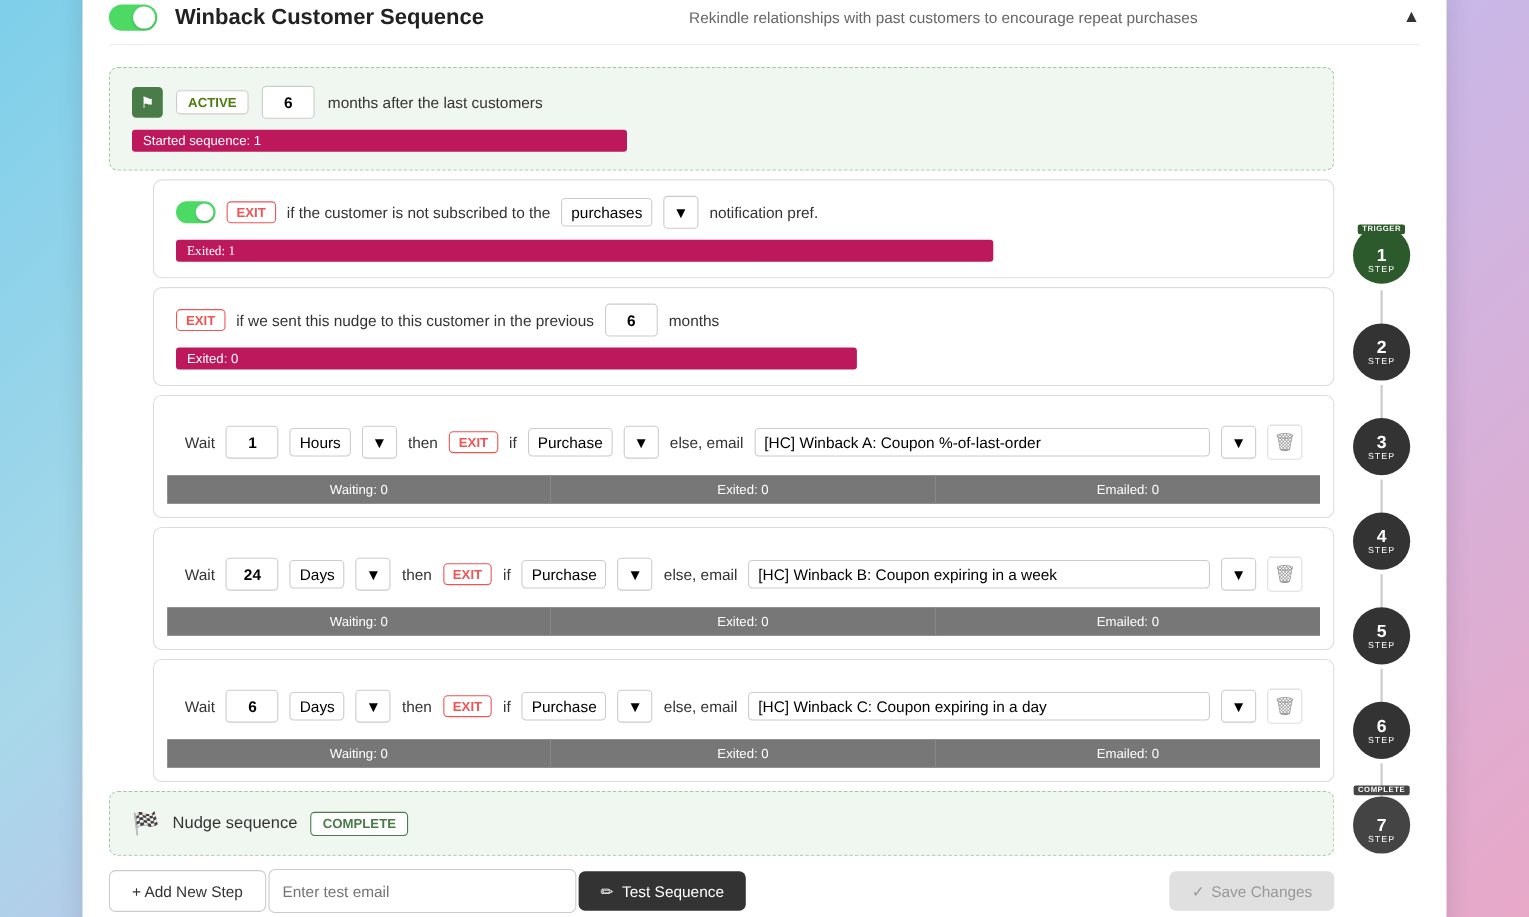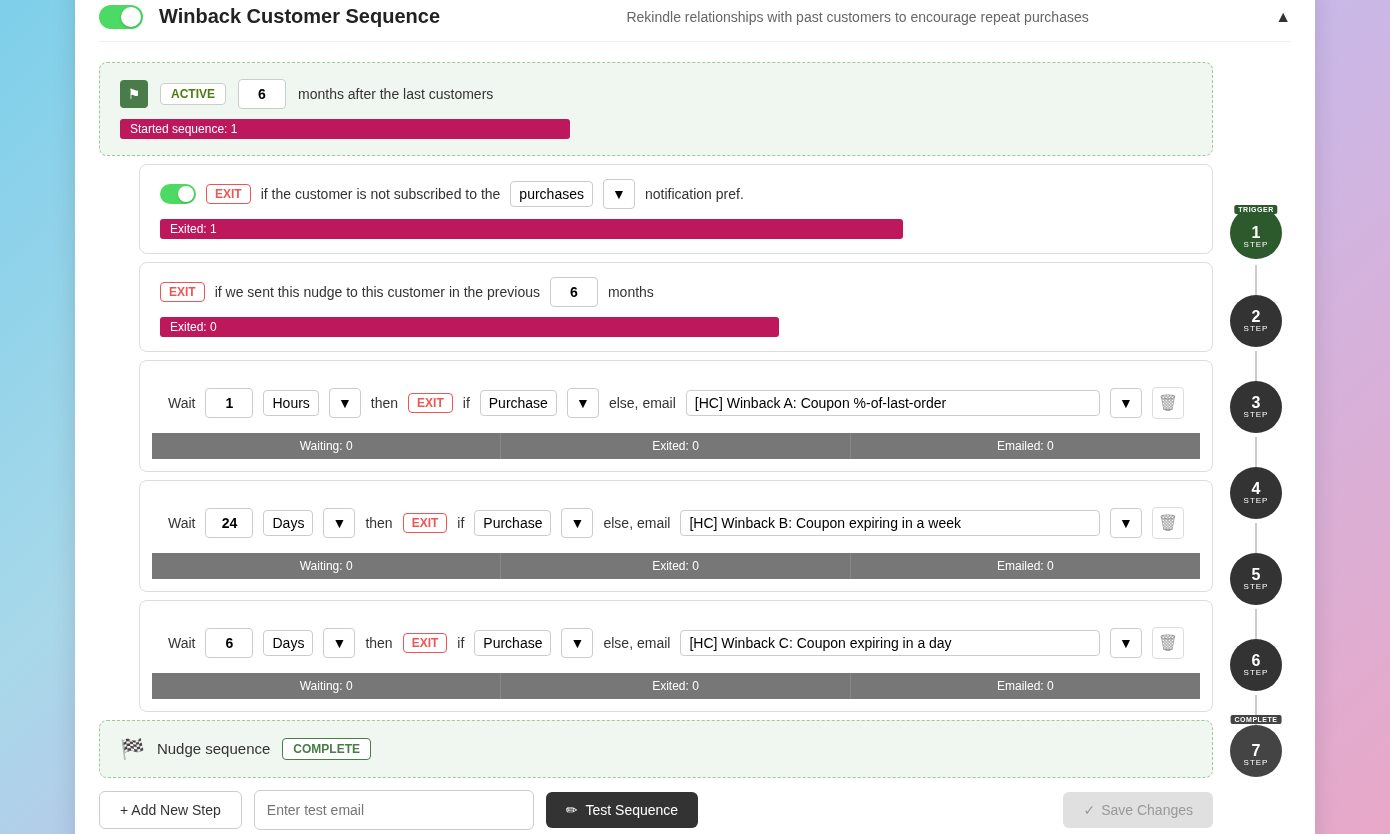--- a/index.html
+++ b/index.html
@@ -287,21 +287,21 @@
       border-radius: 4px;
       padding: 3px 10px;
       font-size: 12px;
       font-weight: 700;
       color: #4a7c4a;
     }
     
     .footer-row {
       display: flex;
       align-items: center;
-      gap: 12px;
+      gap: 2px;
       margin-top: 12px;
     }
     .add-step-btn {
       background: white;
       border: 1.5px solid #ccc;
       border-radius: 6px;
       padding: 10px 20px;
       font-size: 14px;
       cursor: pointer;
       color: #333;
@@ -463,21 +463,21 @@
             <div class="toggle-small"></div>
             <span class="exit-badge">EXIT</span>
             <span class="condition-text">if the customer is not subscribed to the</span>
             <div class="select-field">
               <span>purchases</span>
             </div>
             <div class="select-dropdown">▼</div>
             <span class="condition-text">notification pref.</span>
           </div>
           <div class="progress-bar-container">
-            <div class="progress-bar" style="width:72%;">
+            <div class="progress-bar" style="width:72%;font-family:Liberation Serif, serif;">
               <span>
                 <span>Exited:</span> <span>1</span>
               </span>
             </div>
           </div>
         </div>
 
         <div class="condition-block">
           <div class="condition-row">
             <span class="exit-badge">EXIT</span>

